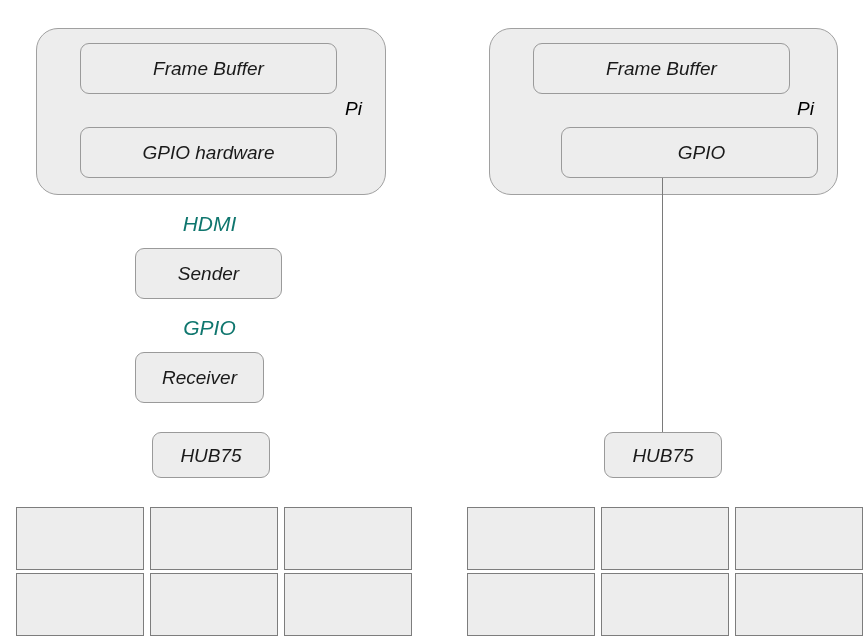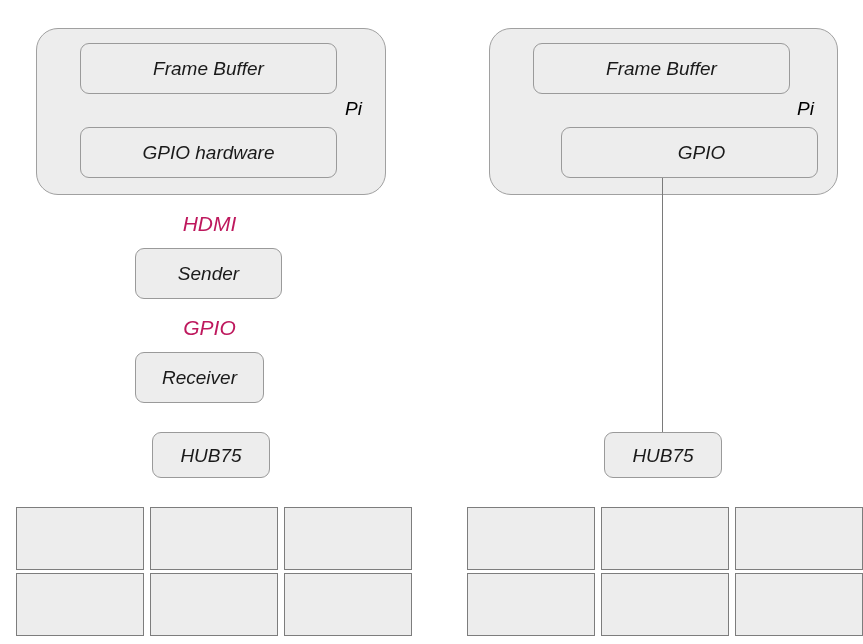--- a/index.html
+++ b/index.html
@@ -66,21 +66,21 @@
     line-height: 1;
     white-space: nowrap;
   }
 
   
   .link-label {
     position: absolute;
     background: transparent;
     border: none;
     font-size: 21px;
-    color: #be185d;
+    color: #0f766e;
     line-height: 1;
     text-align: center;
     white-space: nowrap;
   }
 
   
   .panel-tile {
     position: absolute;
     box-sizing: border-box;
     background: #ededed;

